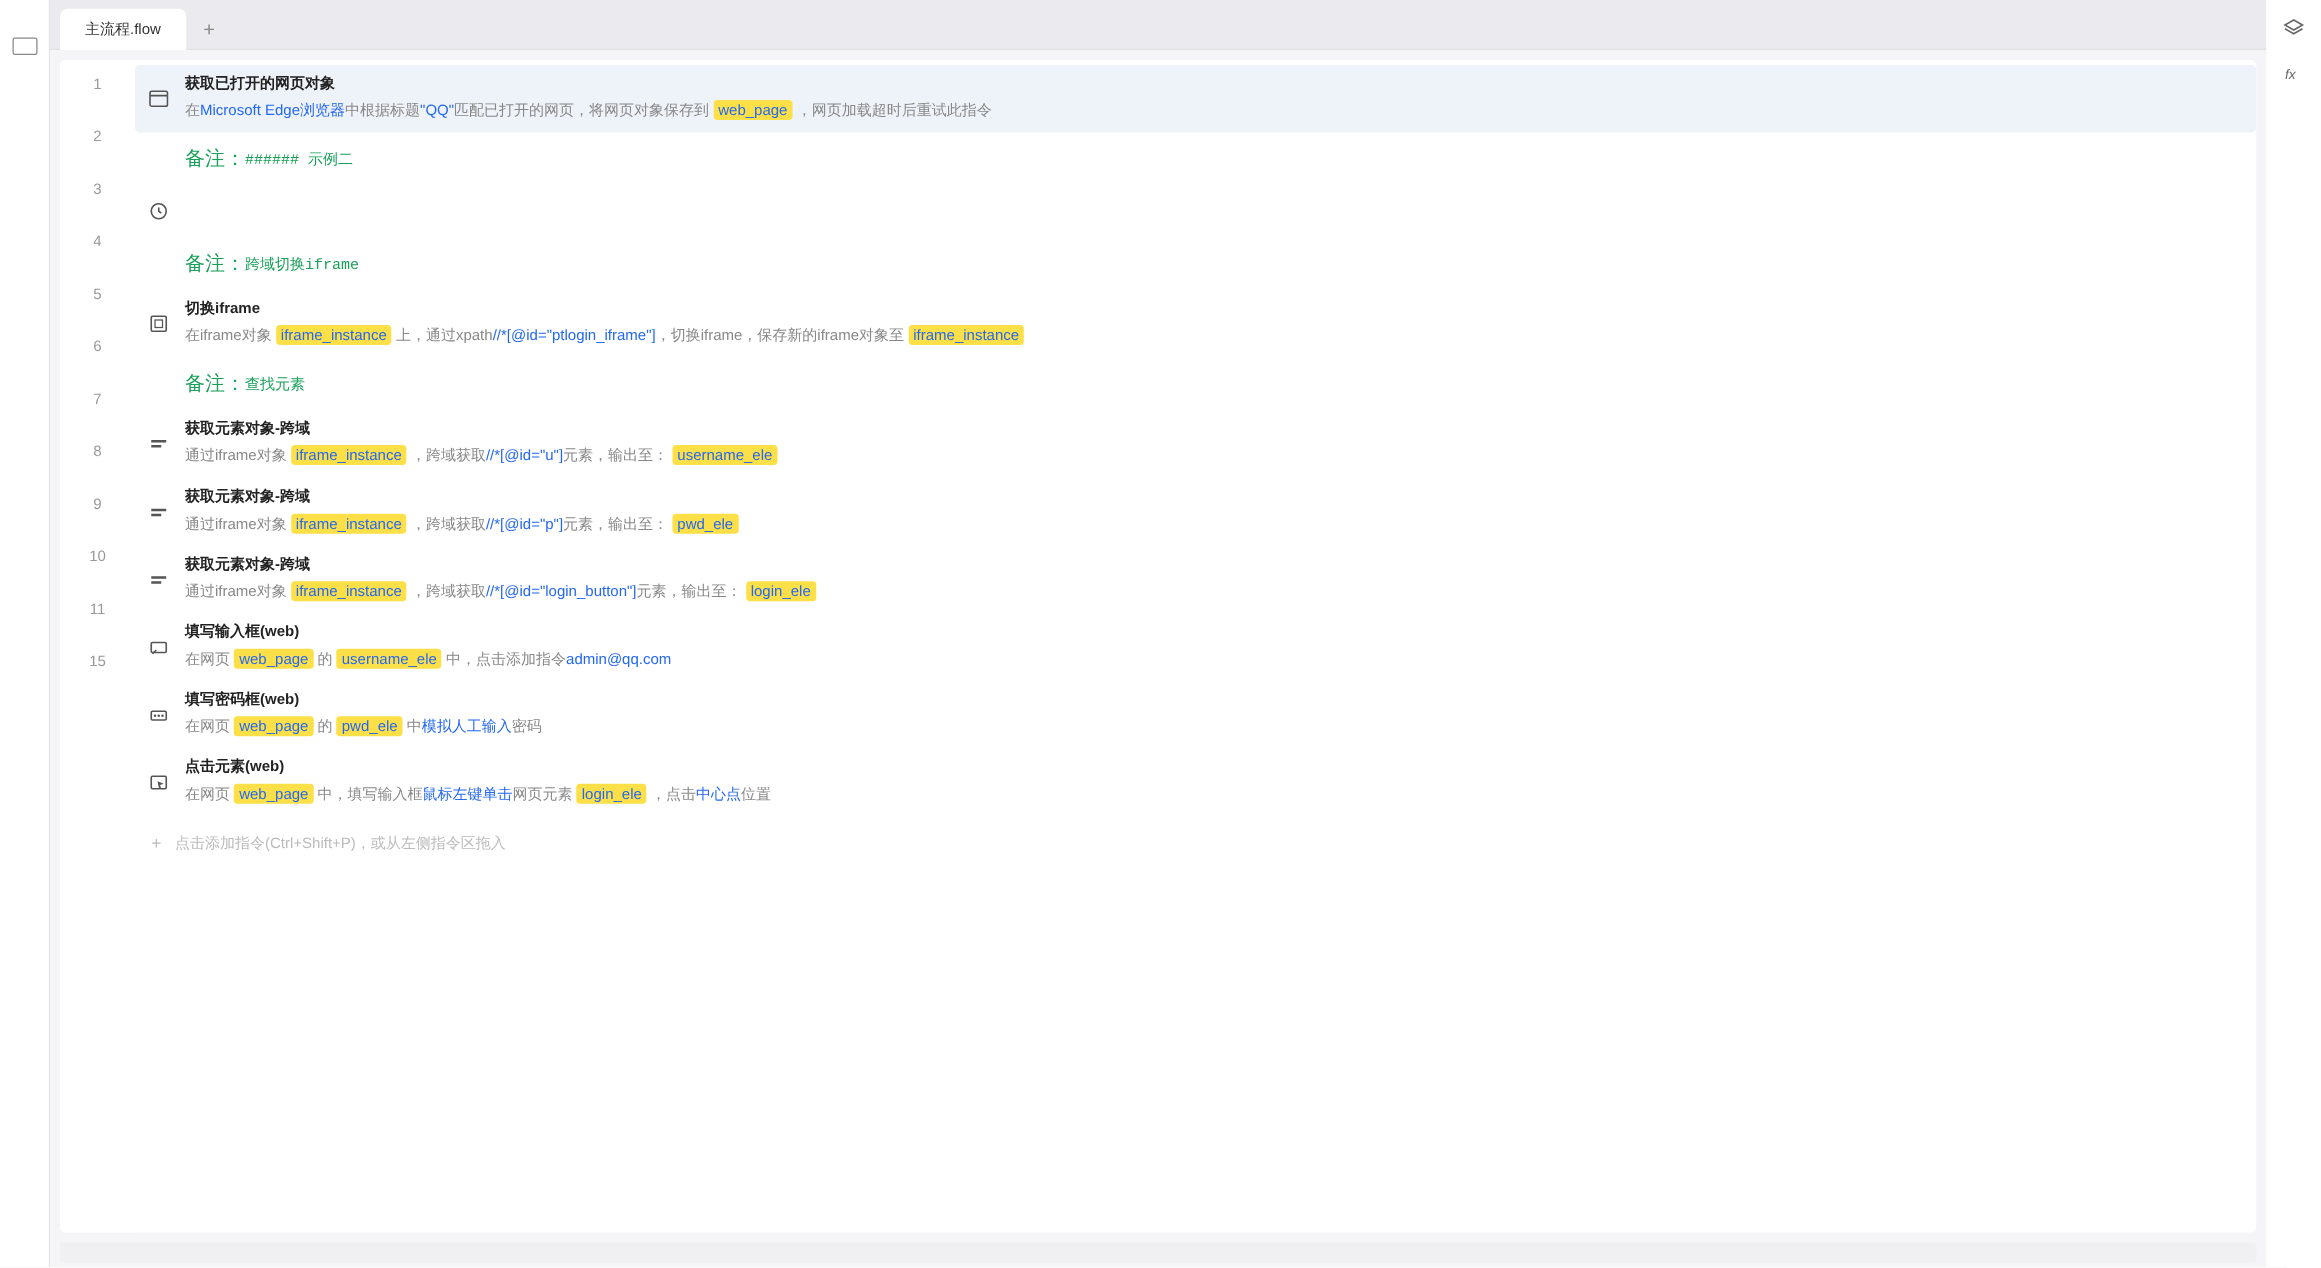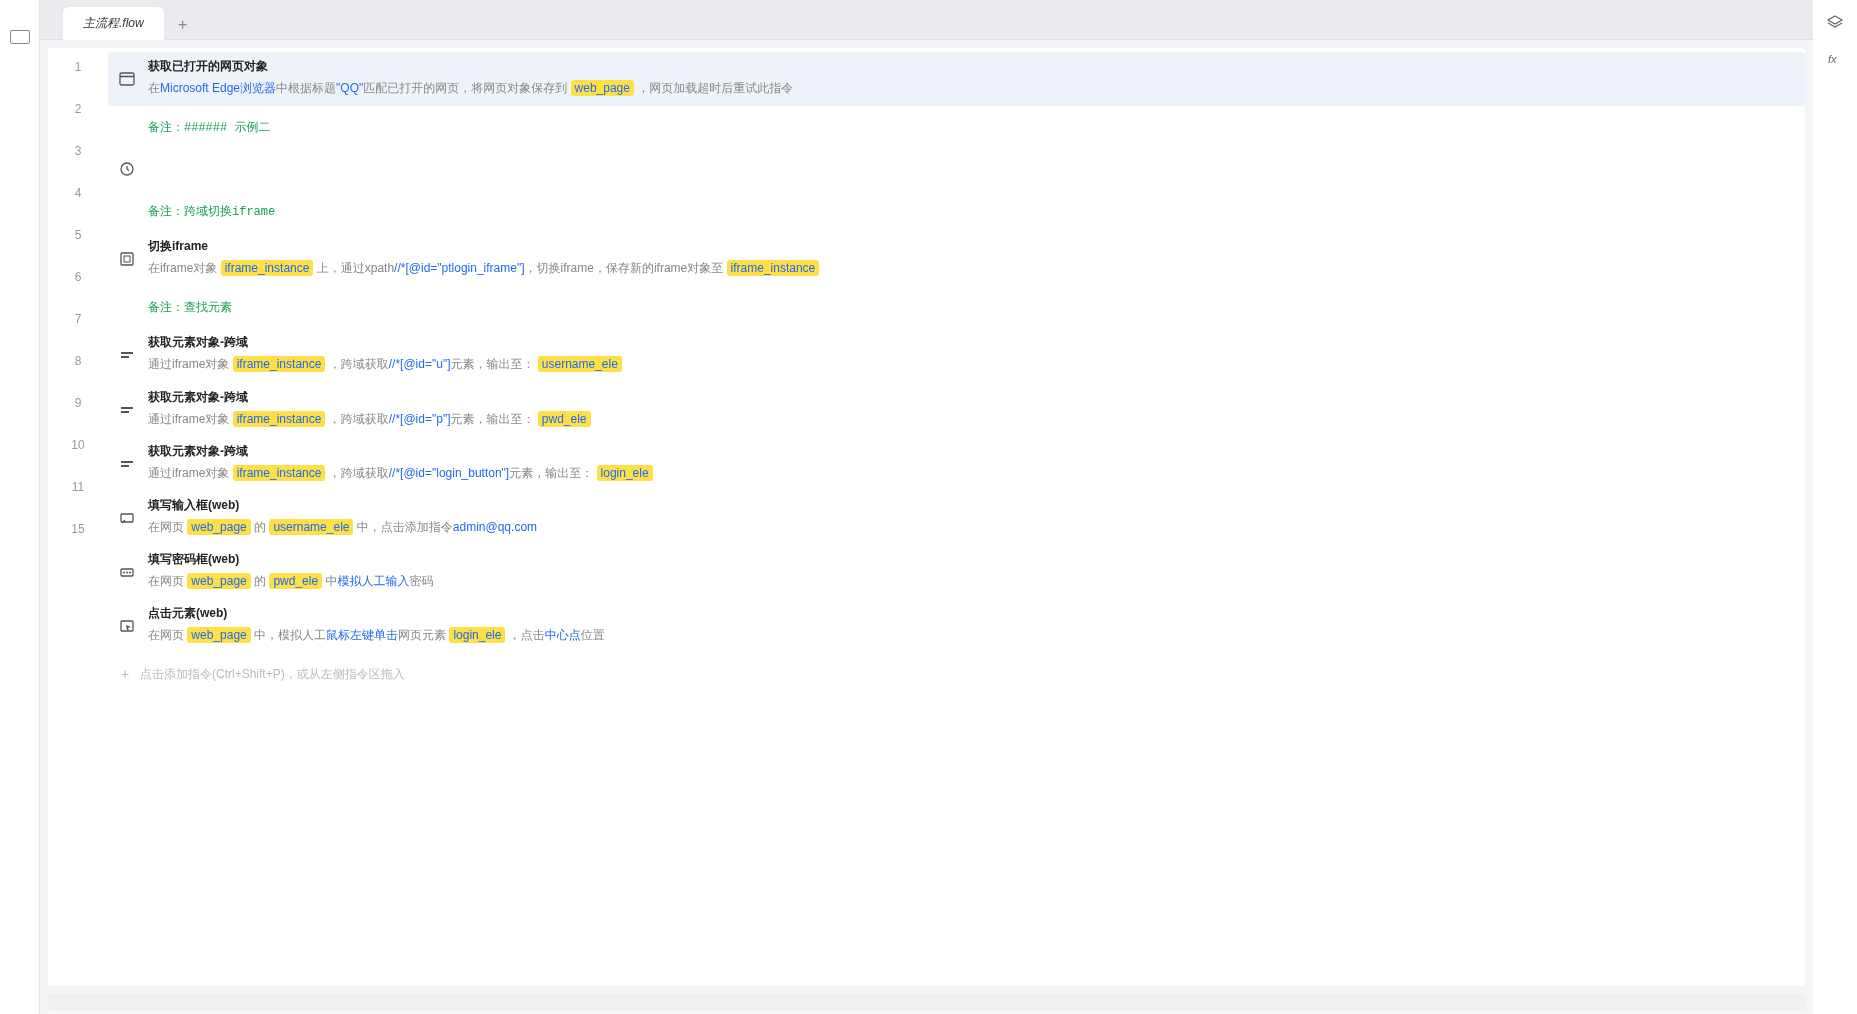--- a/index.html
+++ b/index.html
@@ -37,23 +37,22 @@
       flex: 1;
       display: flex;
       flex-direction: column;
       min-width: 0;
     }
     .tab-bar {
       height: 40px;
       background: #ebebef;
       display: flex;
       align-items: flex-end;
-      padding-left: 23px;
+      padding-left: 8px;
       border-bottom: 1px solid #e0e0e0;
-      font-style: italic;
     }
     .tab {
       background: #fff;
       padding: 8px 20px;
       border-radius: 6px 6px 0 0;
       font-size: 12px;
       color: #333;
       margin-right: 2px;
       cursor: pointer;
       position: relative;
@@ -138,21 +137,21 @@
       color: #2468f2;
     }
     .note-row {
       padding: 10px 10px 10px 40px;
       min-height: 42px;
       display: flex;
       align-items: center;
     }
     .note-label {
       color: #18a058;
-      font-size: 12px;
+      font-size: 16px;
     }
     .note-text {
       color: #18a058;
       font-size: 12px;
       font-family: Liberation Mono, monospace;
     }
     .add-row {
       padding: 12px 10px 10px 10px;
       display: flex;
       align-items: center;
@@ -362,21 +361,21 @@
         <div class="step">
           <div class="step-icon">
             <svg width="16" height="16" viewBox="0 0 16 16">
                 <rect x="2" y="3" width="12" height="10" rx="1" fill="none" stroke="#555" stroke-width="1.3"></rect>
                 <path d="M7 7 L12 9 L9 10 L10 13 L8 12 Z" fill="#555"></path>
               </svg>
           </div>
           <div class="step-body">
             <div class="step-title">点击元素(web)</div>
             <div class="step-desc">
-              <span>在网页</span> <span class="token-link">web_page</span> <span>中，模拟人工</span><span class="token-plain-link">鼠标左键单击</span><span>网页元素</span> <span class="token-link">login_ele</span> <span>，点击</span><span class="token-plain-link">中心点</span><span>位置</span>
+              <span>在网页</span> <span class="token-link">web_page</span> <span>中，填写输入框</span><span class="token-plain-link">鼠标左键单击</span><span>网页元素</span> <span class="token-link">login_ele</span> <span>，点击</span><span class="token-plain-link">中心点</span><span>位置</span>
             </div>
           </div>
         </div>
 
         <div class="add-row">
           <span class="add-plus">+</span>
           <span>点击添加指令(Ctrl+Shift+P)，或从左侧指令区拖入</span>
         </div>
 
       </div>

